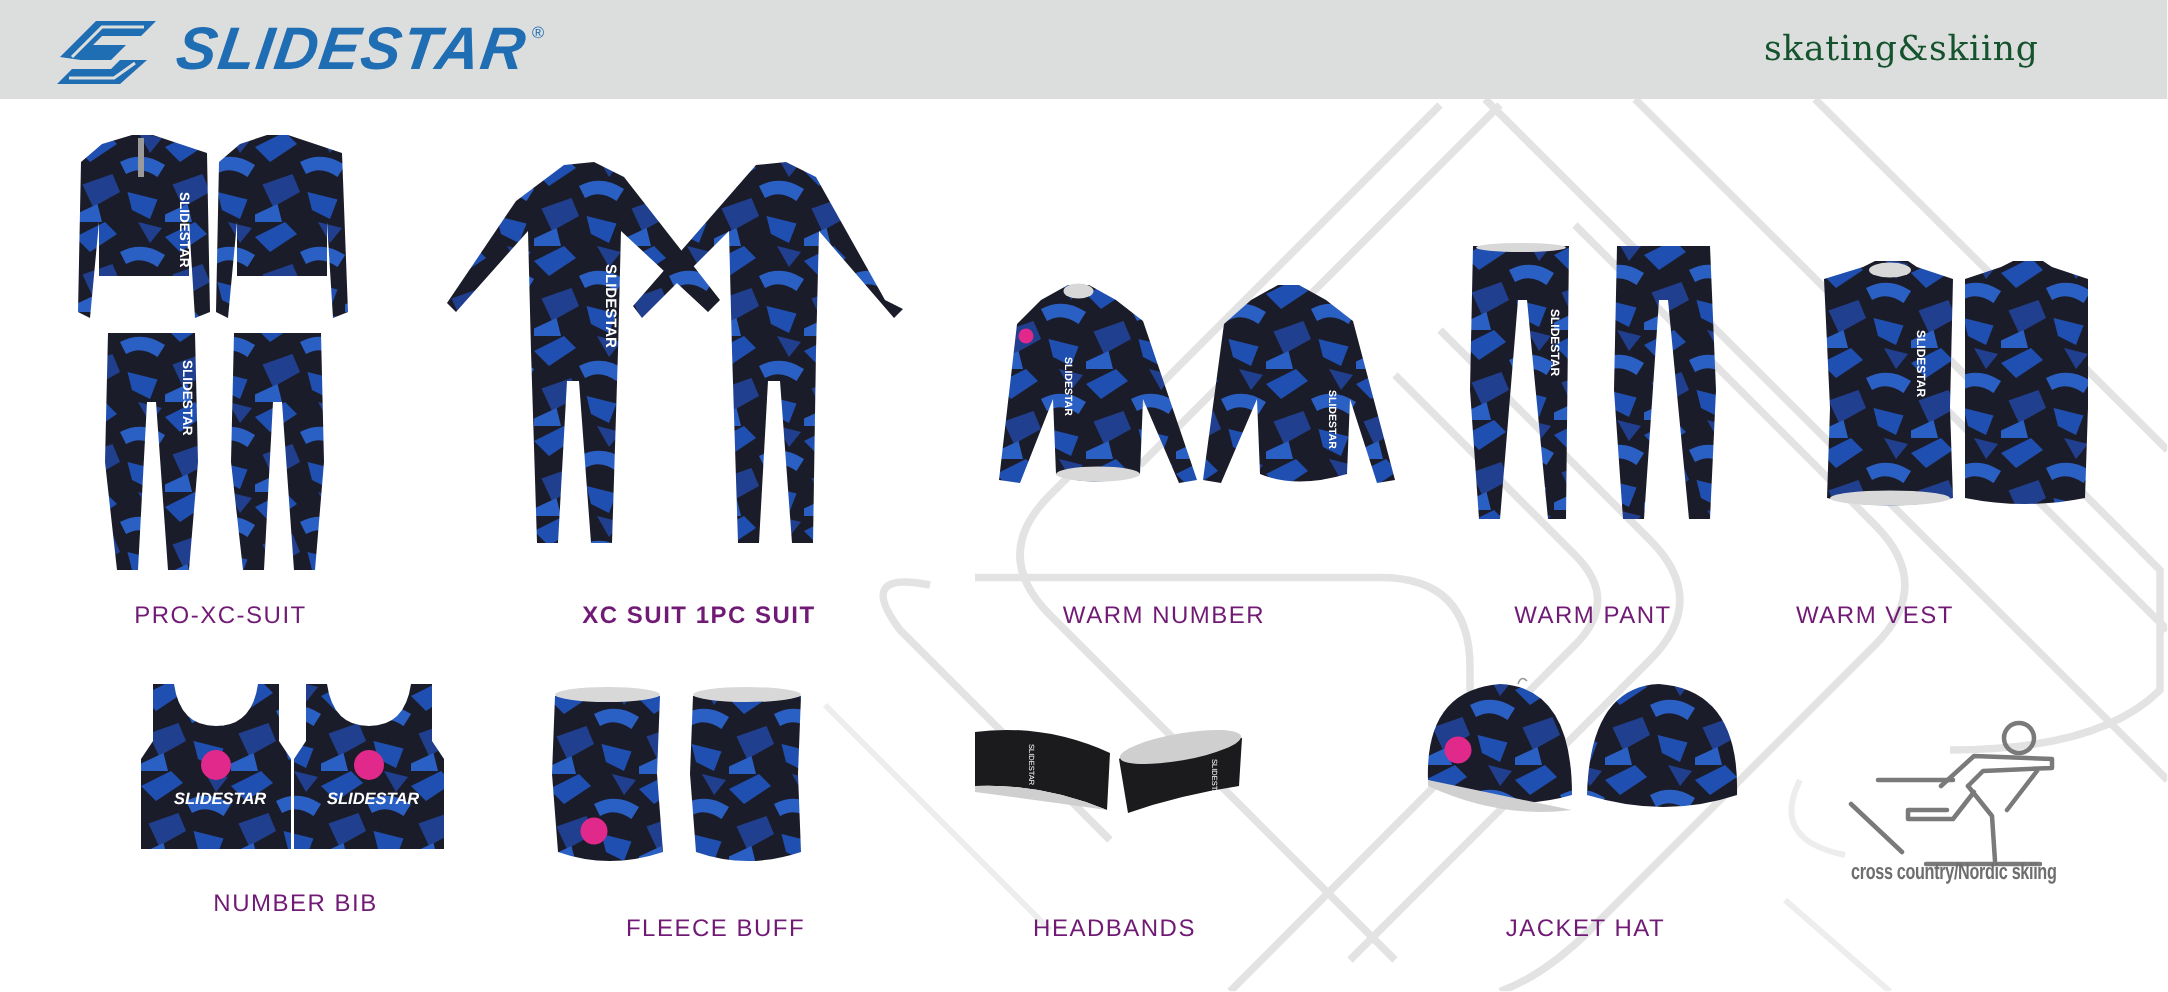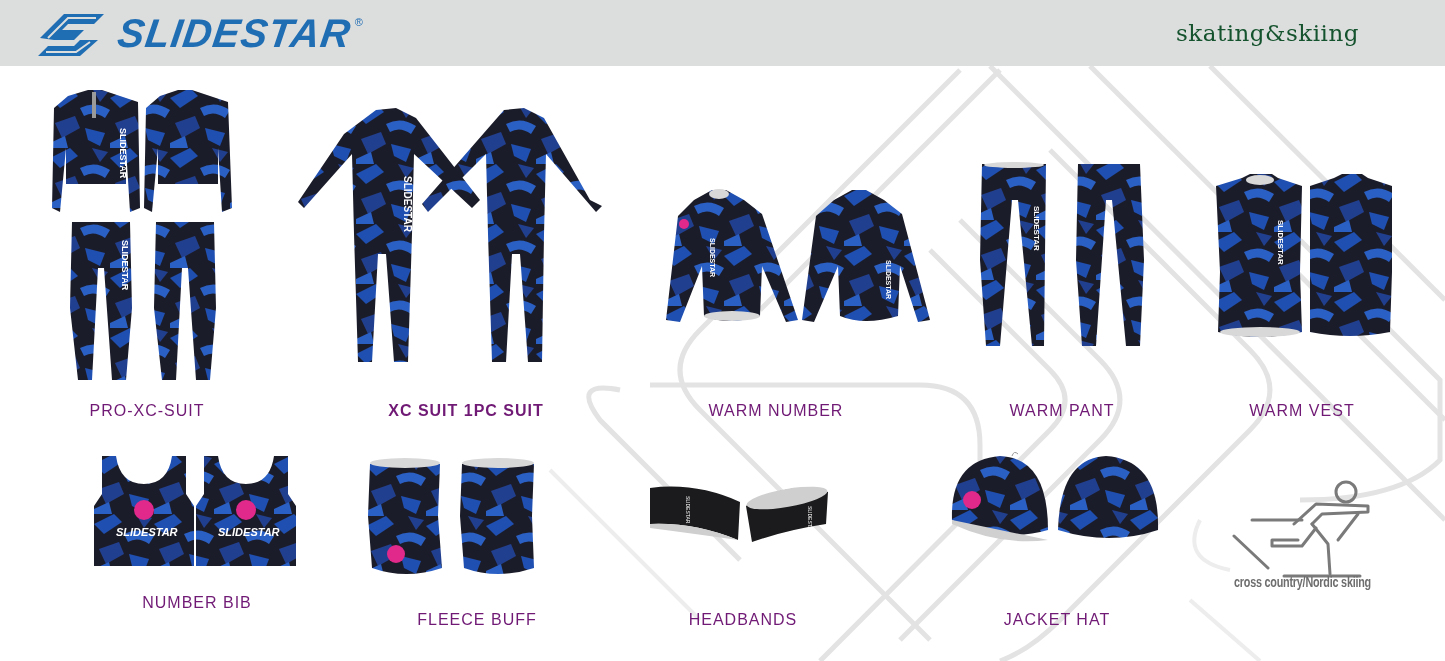--- a/index.html
+++ b/index.html
@@ -141,21 +141,21 @@
 
 <div class="product garment" style="left:1214px;top:172px;">
   <svg width="184" height="168" viewBox="0 0 184 168">
     <path d="M2 14 L28 6 L36 2 L58 2 L64 6 L88 14 L86 100 L88 160 Q46 170 4 160 L6 100 Z" fill="url(#camo)"></path>
     <ellipse cx="46" cy="8" rx="14" ry="5" fill="#d8d8d8"></ellipse>
     <ellipse cx="46" cy="160" rx="40" ry="5" fill="#d8d8d8"></ellipse>
     <path d="M96 14 L120 6 L128 2 L148 2 L154 6 L178 14 L178 100 L176 160 Q136 168 96 160 L96 100 Z" fill="url(#camo)"></path>
     <text x="64" y="48" fill="#fff" font-size="8" font-weight="bold" font-family="Liberation Sans, sans-serif" transform="rotate(90 64 48)">SLIDESTAR</text>
   </svg>
 </div>
-<div class="label" style="left:1302px;top:402px;">WARM VEST</div>
+<div class="label" style="left:1250px;top:402px;">WARM VEST</div>
 
 <div class="product garment" style="left:94px;top:454px;">
   <svg width="202" height="114" viewBox="0 0 202 114">
     <path d="M8 2 L22 2 Q26 30 50 30 Q74 30 78 2 L92 2 L92 40 L100 52 L100 112 L0 112 L0 52 L8 40 Z" fill="url(#camo)"></path>
     <path d="M110 2 L124 2 Q128 30 152 30 Q176 30 180 2 L194 2 L194 40 L202 52 L202 112 L102 112 L102 52 L110 40 Z" fill="url(#camo)"></path>
     <circle cx="50" cy="56" r="10" fill="#e0298a"></circle>
     <circle cx="152" cy="56" r="10" fill="#e0298a"></circle>
     <text x="22" y="82" fill="#fff" font-size="11" font-style="italic" font-weight="bold" font-family="Liberation Sans, sans-serif">SLIDESTAR</text>
     <text x="124" y="82" fill="#fff" font-size="11" font-style="italic" font-weight="bold" font-family="Liberation Sans, sans-serif">SLIDESTAR</text>
   </svg>

